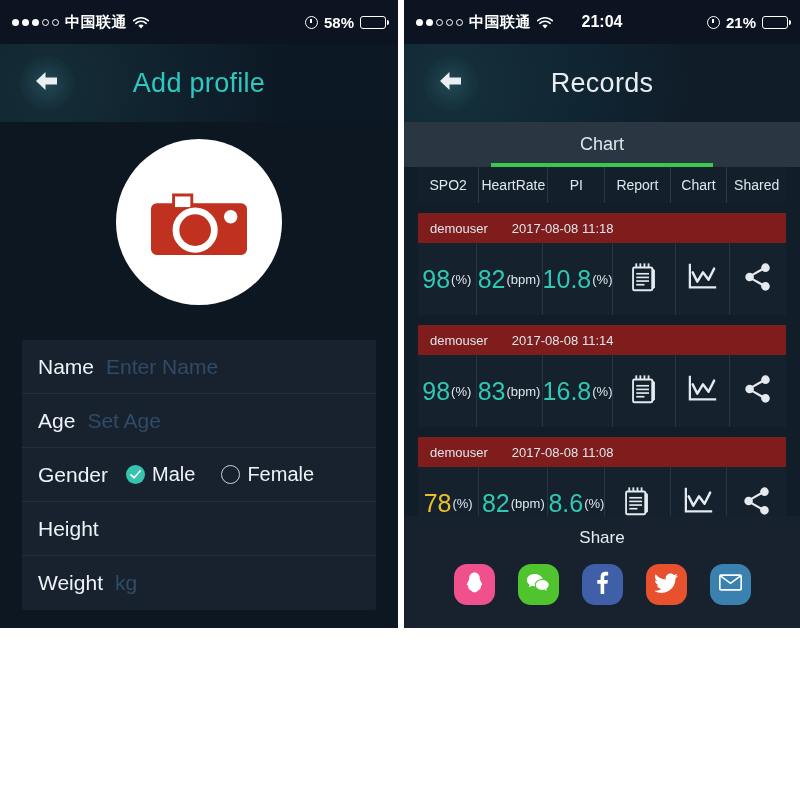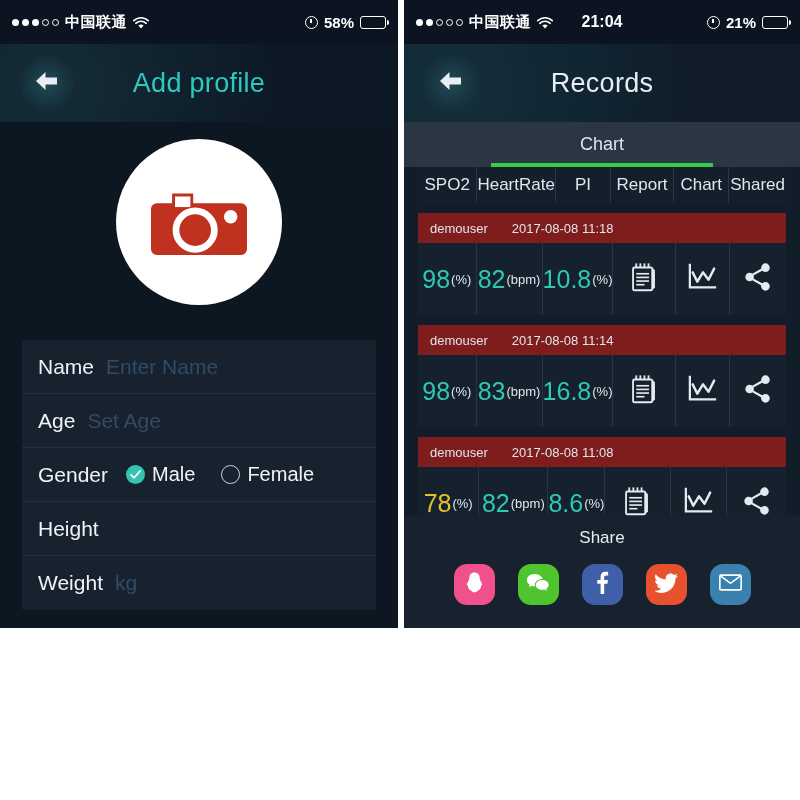--- a/index.html
+++ b/index.html
@@ -174,21 +174,21 @@
 
   
   .colhead {
     height: 36px;
     display: flex; align-items: stretch;
     background: #141f2c;
     margin: 0 14px;
   }
   .ch {
     display: flex; align-items: center; justify-content: center;
-    color: #dfe6ec; font-size: 17px;
+    color: #dfe6ec; font-size: 14px;
     border-right: 1px solid #2a3746;
   }
   .ch:last-child { border-right: none; }
   .ch.c1 { flex: 1.08; }
   .ch.c2 { flex: 1.22; }
   .ch.c3 { flex: 1.0; }
   .ch.c4 { flex: 1.15; }
   .ch.c5 { flex: 1.0; }
   .ch.c6 { flex: 1.05; }
 

